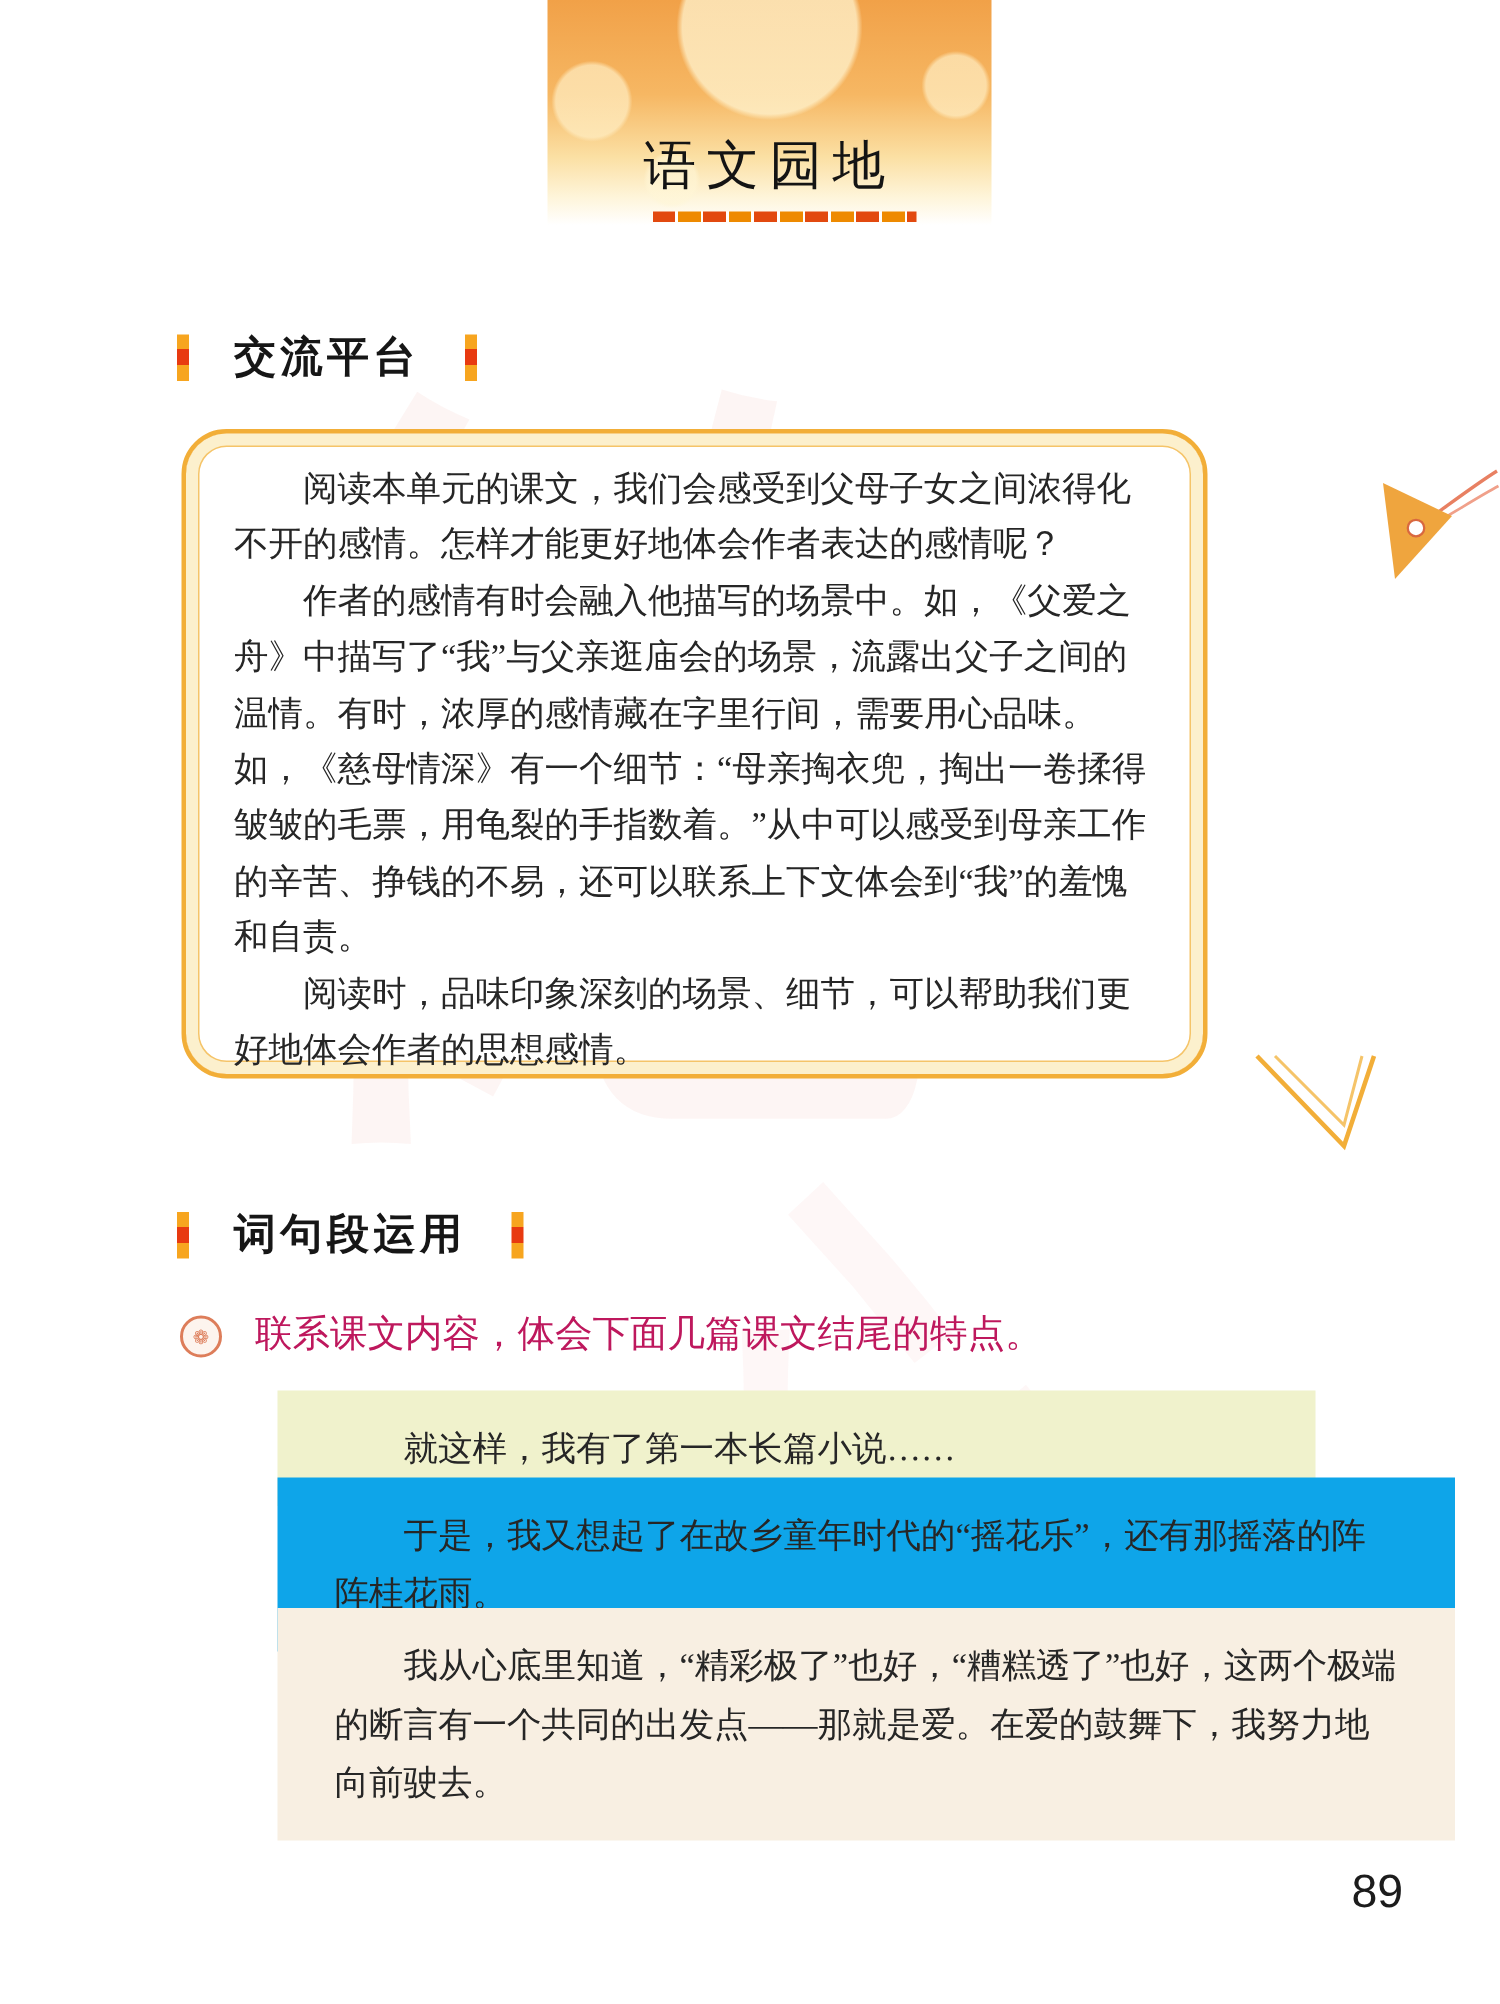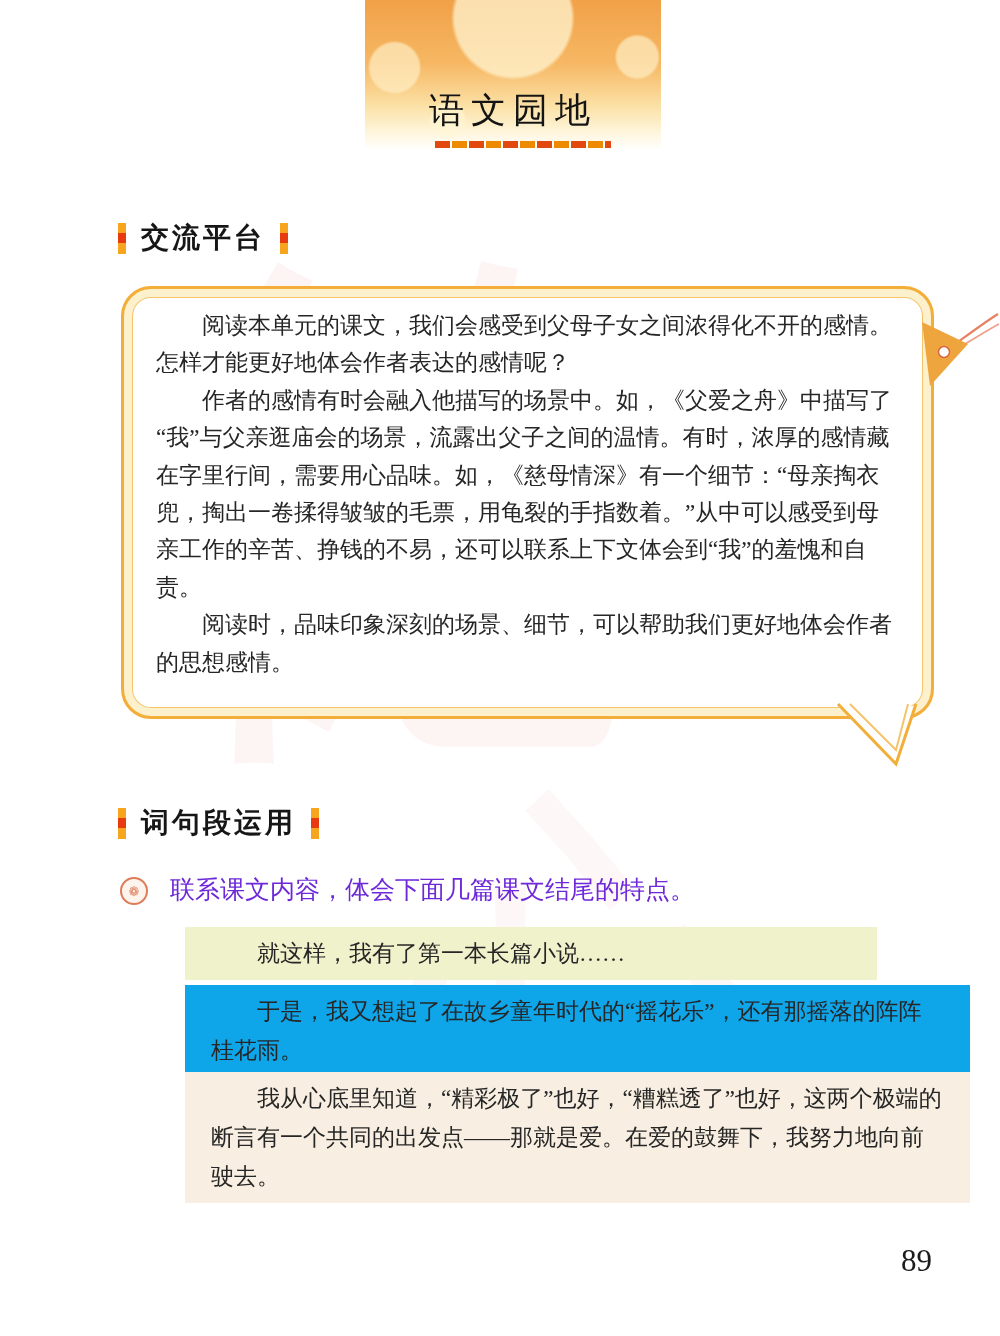--- a/index.html
+++ b/index.html
@@ -28,58 +28,58 @@
   .banner-title{
     position:absolute;left:0;bottom:16px;width:100%;text-align:center;
     font-size:35px;letter-spacing:7px;color:#141414;margin-top:44px;
   }
   .banner-underline{
     position:absolute;left:435px;top:141px;width:176px;height:7px;z-index:1;
     background:repeating-linear-gradient(90deg,
       #e2490f 0 15px,#ffffff 15px 17px,#ee8a00 17px 32px,#ffffff 32px 34px);
   }
   
-  .section-header{position:absolute;display:flex;align-items:center;gap:15px;z-index:2;}
+  .section-header{position:absolute;display:flex;align-items:center;gap:30px;z-index:2;}
   .sh1{left:118px;top:219px;}
   .sh2{left:118px;top:804px;}
   .hbar{width:8px;height:31px;flex:0 0 auto;
     background:linear-gradient(180deg,#f7a51f 0 32%,#e83a10 32% 66%,#f7a51f 66% 100%);}
   .section-title{
     font-family:"Liberation Sans","DejaVu Sans",sans-serif;font-weight:bold;
     font-size:28px;color:#161616;letter-spacing:3px;white-space:nowrap;
   }
   
   .bubble{
-    position:absolute;left:121px;top:286px;width:813px;height:433px;z-index:1;
+    position:absolute;left:121px;top:286px;width:684px;height:433px;z-index:1;
     box-sizing:border-box;background:#ffffff;
     border:3px solid #f2ae38;border-radius:30px;
     box-shadow:inset 0 0 0 8px #fcf0cd, inset 0 0 0 9px #f5c469;
     padding:18px 36px 0 32px;
   }
   .bubble p{margin:0;text-indent:2em;font-size:23px;line-height:37.4px;color:#262626;}
   .bubble-tag{position:absolute;left:916px;top:300px;width:84px;height:100px;z-index:3;}
   .bubble-tail{position:absolute;left:830px;top:702px;width:120px;height:70px;z-index:2;}
   
   .prompt-row{position:absolute;left:120px;top:873px;display:flex;align-items:flex-start;gap:22px;z-index:2;}
   .prompt-icon{
     flex:0 0 auto;width:24px;height:24px;margin-top:4px;border-radius:50%;
     border:2px solid #dd7d5a;background:#fdf4ee;color:#dd7d5a;
     display:flex;align-items:center;justify-content:center;font-size:13px;line-height:1;
   }
-  .prompt-text{font-size:25px;line-height:34px;color:#6d28d9;}
+  .prompt-text{font-size:25px;line-height:34px;color:#be185d;}
   
   .excerpt{position:absolute;left:185px;box-sizing:border-box;z-index:1;padding:7px 26px;}
-  .excerpt p{margin:0;text-indent:2em;font-size:23px;line-height:39px;color:#262626;}
+  .excerpt p{margin:12px;text-indent:2em;font-size:23px;line-height:39px;color:#262626;}
   .ex1{top:927px;width:692px;background:#f0f2cc;}
   .ex2{top:985px;width:785px;background:#0ea5e9;}
   .ex3{top:1072px;width:785px;background:#f8efe2;font-family:Liberation Serif, serif;}
   
   .page-number{
     position:absolute;left:901px;top:1243px;z-index:2;
-    font-family:Liberation Serif, serif;font-size:31px;color:#1c1c1c;
+    font-family:Liberation Sans, sans-serif;font-size:31px;color:#1c1c1c;
   }
 </style>
 </head>
 <body>
 
 <div class="watermark wm1">德</div>
 <div class="watermark wm2">心</div>
 
 <div class="banner">
   <div class="banner-title">语文园地</div>

